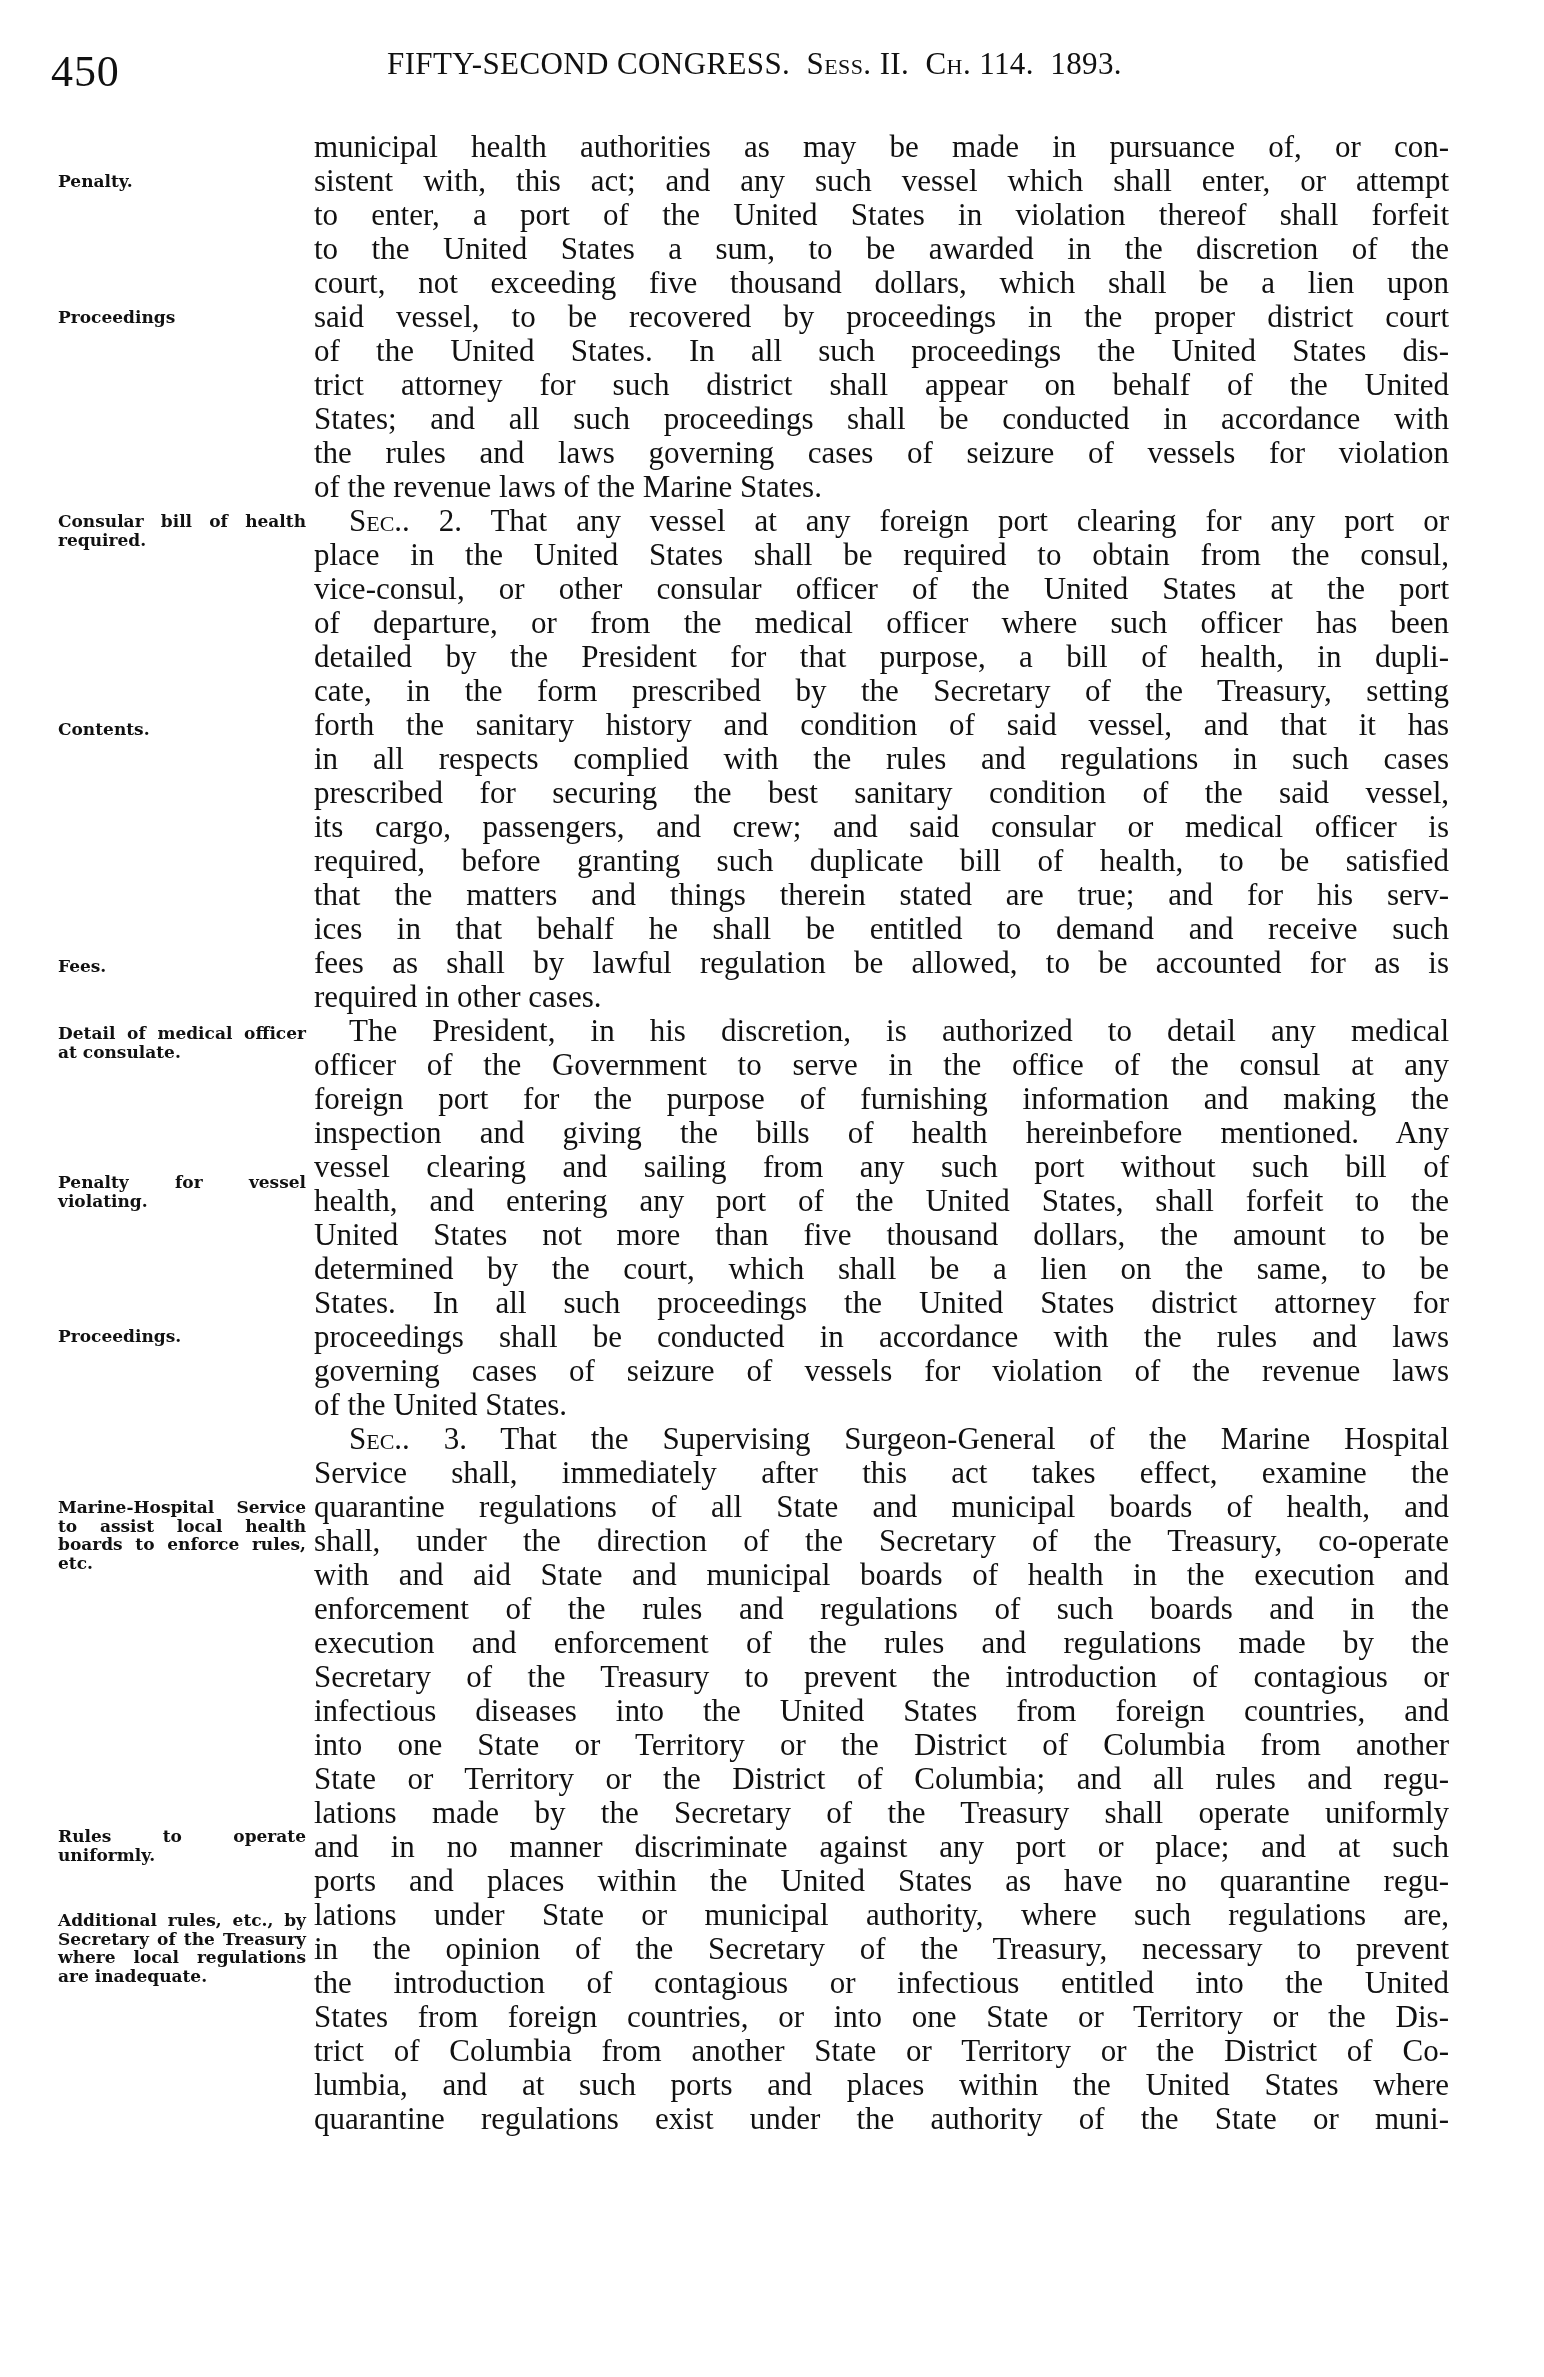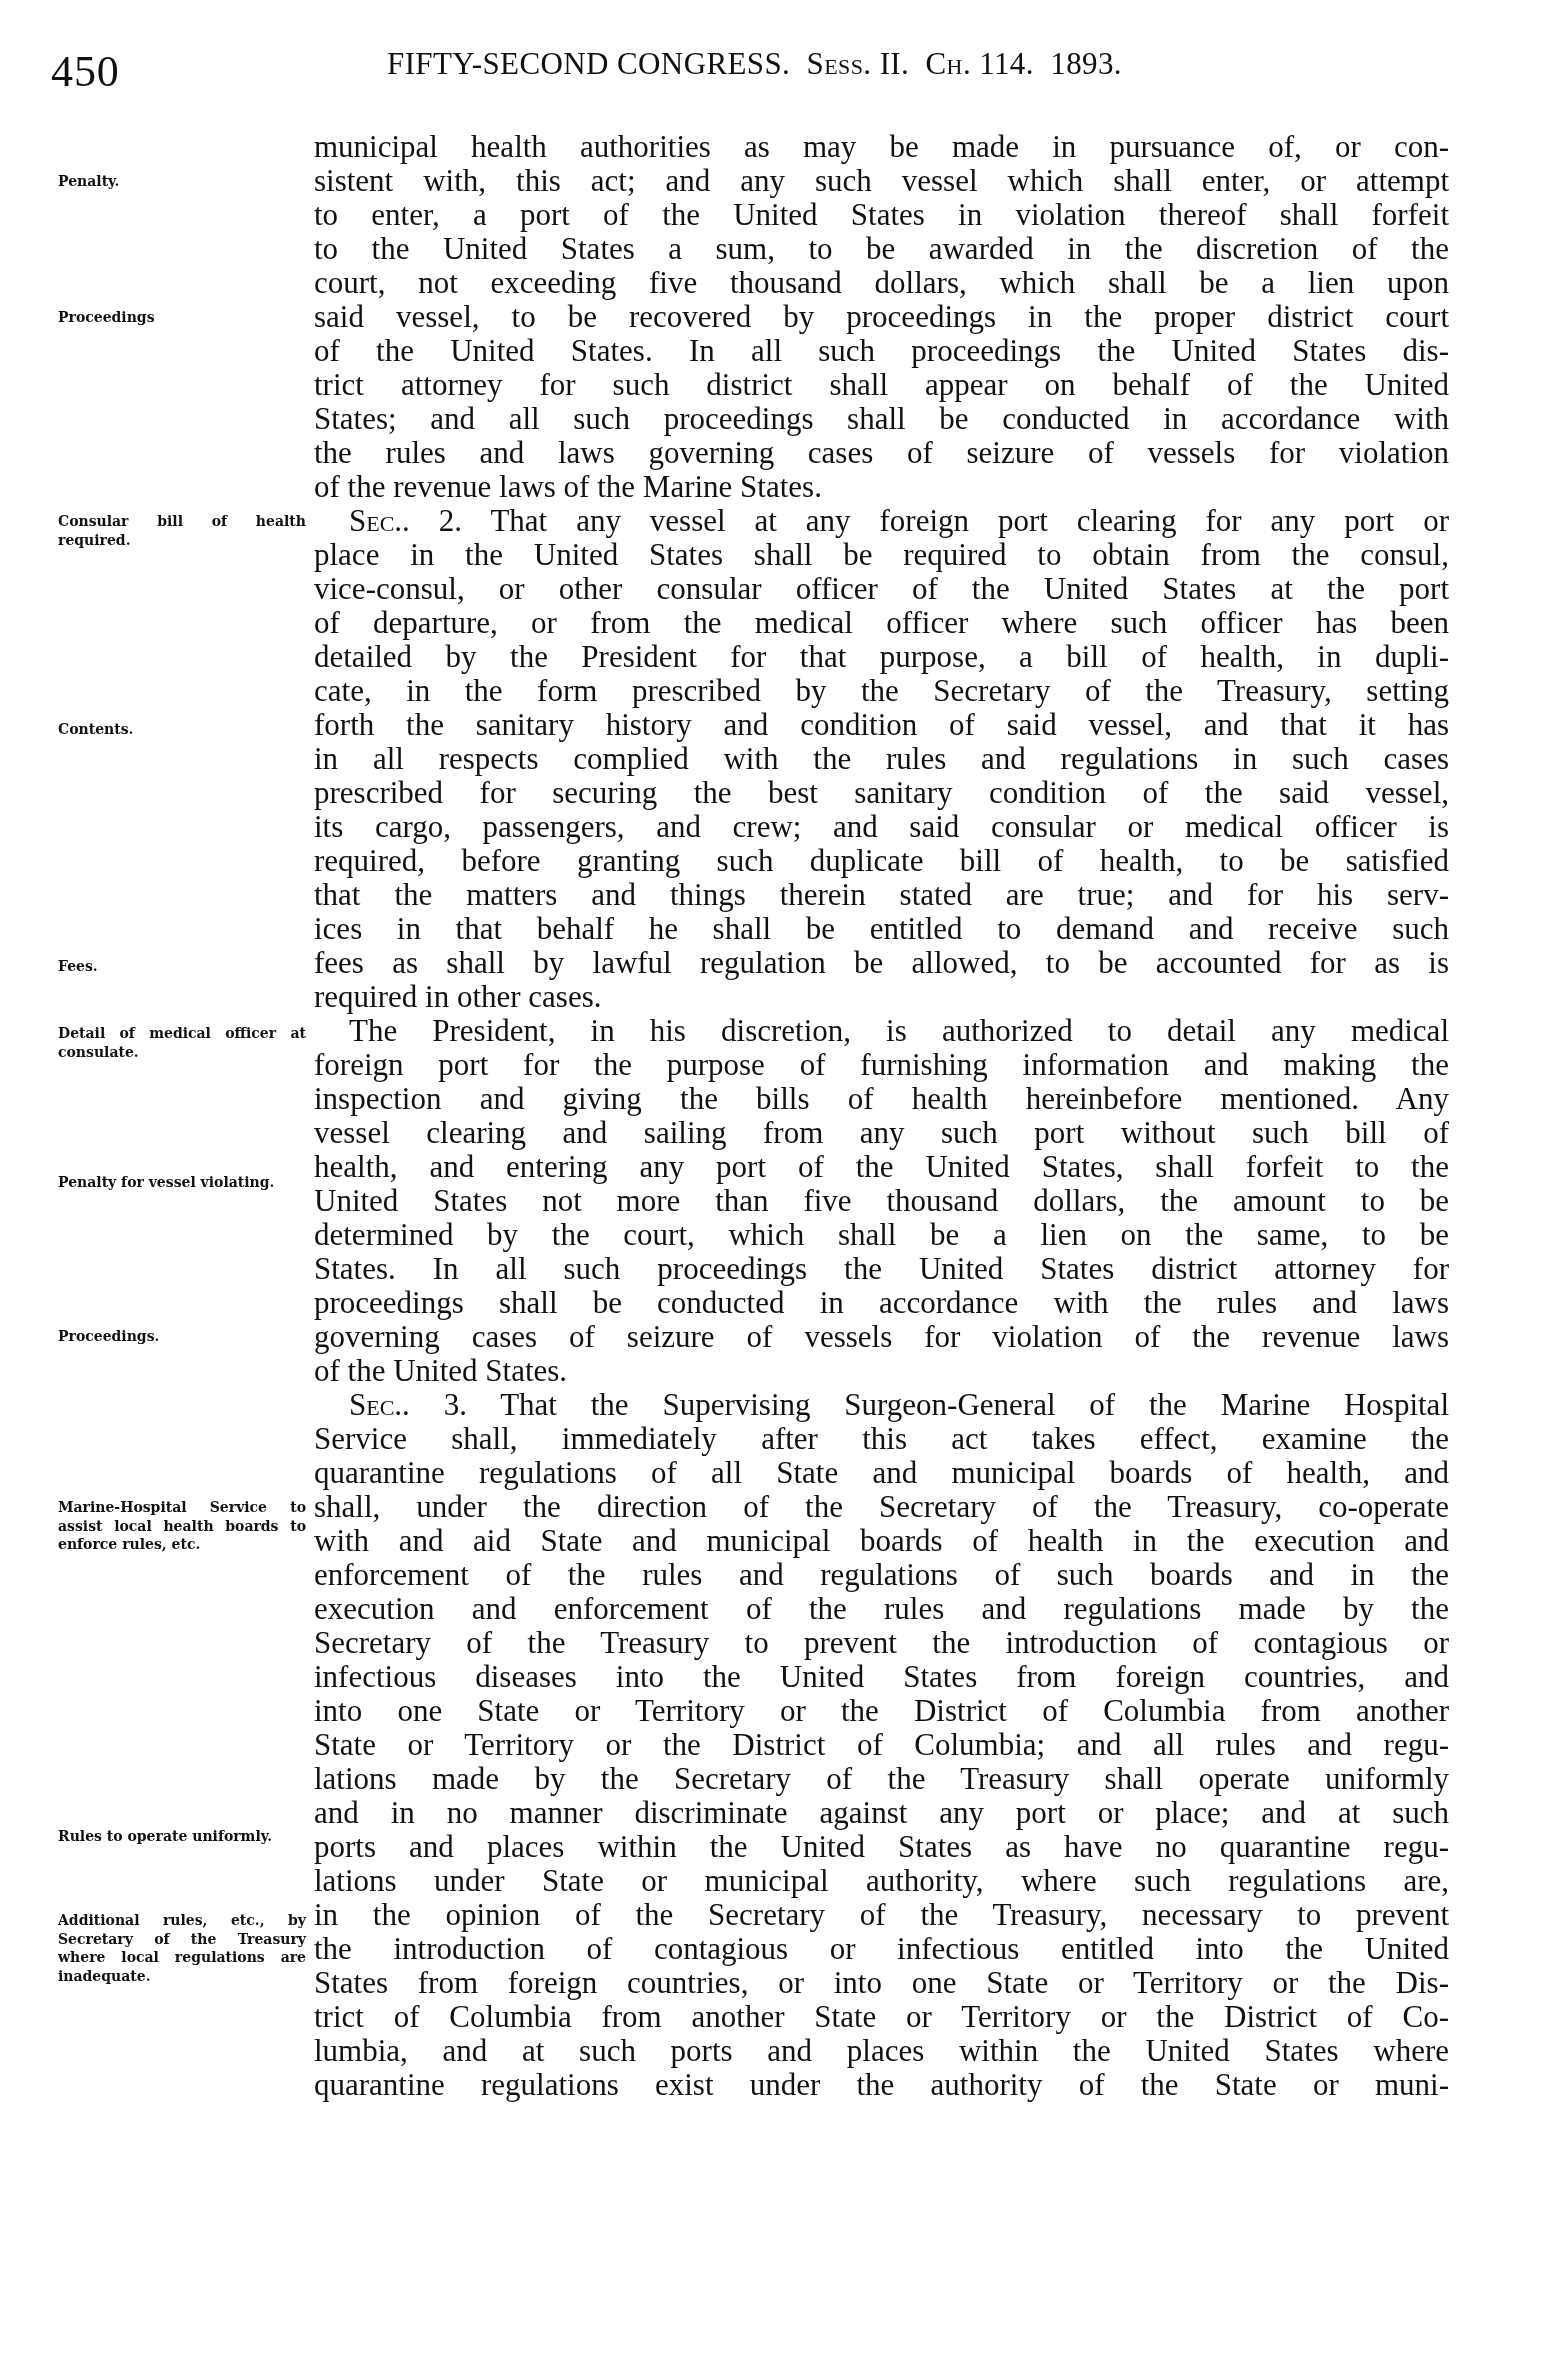--- a/index.html
+++ b/index.html
@@ -8,21 +8,21 @@
   .header { position: absolute; top: 46px; left: 51px; width: 1406px; height: 44px; }
   .page-number { position: absolute; left: 0; top: 0; font-size: 44px; letter-spacing: 0.9px; }
   .running-head { position: absolute; left: 336px; top: 0; font-size: 31px; letter-spacing: 0.4px; white-space: nowrap; }
   .running-head .sc { font-variant: small-caps; }
   .body-col { position: absolute; left: 314px; top: 130px; width: 1135px; }
   .line { height: 34px; line-height: 34px; font-size: 31px; white-space: nowrap;
           text-align: justify; text-align-last: justify; overflow: visible; }
   .line.last { text-align-last: left; }
   .line.indent { padding-left: 35px; }
   .sec-label { font-variant: small-caps; }
-  .margin-note { position: absolute; left: 58px; width: 248px; font-size: 14px; line-height: 18.5px;
+  .margin-note { position: absolute; left: 58px; width: 248px; font-size: 17px; line-height: 18.5px;
                  font-weight: bold; font-family: "DejaVu Serif", serif; text-align: justify; text-align-last: left; }
 </style>
 </head>
 <body>
 
 <div class="header">
   <span class="page-number">450</span>
   <span class="running-head">
     <span>FIFTY-SECOND CONGRESS.</span>&nbsp;
     <span class="sc">Sess. II.</span>&nbsp;
@@ -66,20 +66,21 @@
     <div class="line">forth the sanitary history and condition of said vessel, and that it has</div>
     <div class="line">in all respects complied with the rules and regulations in such cases</div>
     <div class="line">prescribed for securing the best sanitary condition of the said vessel,</div>
     <div class="line">its cargo, passengers, and crew; and said consular or medical officer is</div>
     <div class="line">required, before granting such duplicate bill of health, to be satisfied</div>
     <div class="line">that the matters and things therein stated are true; and for his serv-</div>
     <div class="line">ices in that behalf he shall be entitled to demand and receive such</div>
     <div class="line">fees as shall by lawful regulation be allowed, to be accounted for as is</div>
     <div class="line last">required in other cases.</div>
     <div class="line indent">The President, in his discretion, is authorized to detail any medical</div>
+    <div class="line">officer of the Government to serve in the office of the consul at any</div>
     <div class="line">foreign port for the purpose of furnishing information and making the</div>
     <div class="line">inspection and giving the bills of health hereinbefore mentioned.  Any</div>
     <div class="line">vessel clearing and sailing from any such port without such bill of</div>
     <div class="line">health, and entering any port of the United States, shall forfeit to the</div>
     <div class="line">United States not more than five thousand dollars, the amount to be</div>
     <div class="line">determined by the court, which shall be a lien on the same, to be</div>
     <div class="line">States.  In all such proceedings the United States district attorney for</div>
     <div class="line">proceedings shall be conducted in accordance with the rules and laws</div>
     <div class="line">governing cases of seizure of vessels for violation of the revenue laws</div>
     <div class="line last">of the United States.</div>

